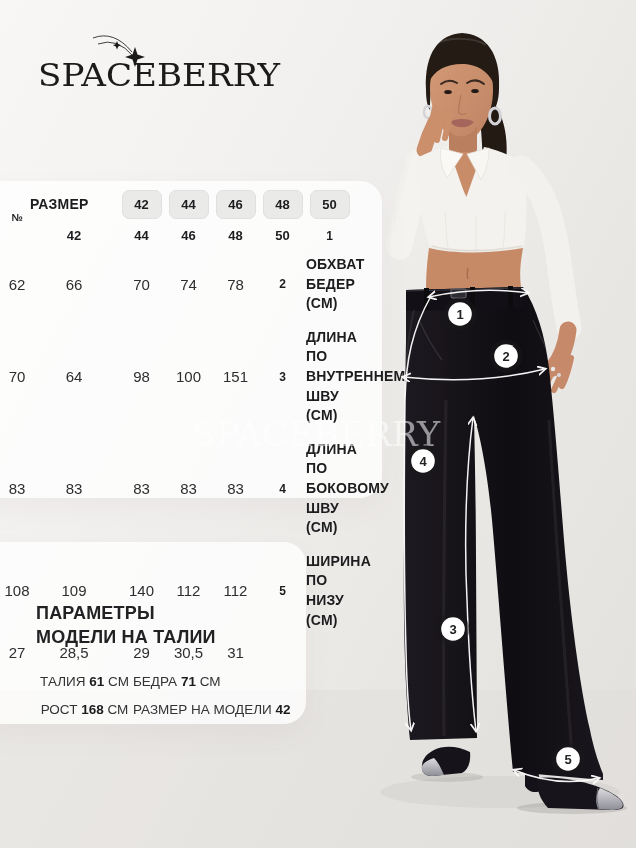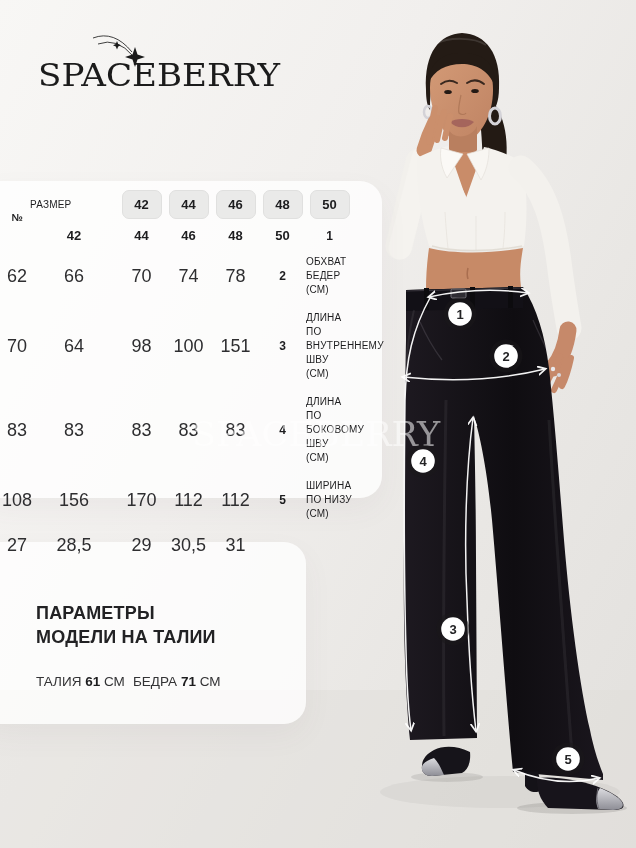--- a/index.html
+++ b/index.html
@@ -18,36 +18,36 @@
   .params-card{left:-22px;top:542px;width:328px;height:182px;border-radius:22px;}
 
   
   .size-table{
     position:absolute;left:4px;top:186px;z-index:3;
     display:grid;grid-template-columns:26px 88px repeat(5,47px);
     align-items:center;color:#1d1d1f;
   }
   .st-numhdr{grid-row:1 / span 2;align-self:center;justify-self:center;
              font-size:10px;font-weight:700;}
-  .st-lbl{font-size:10px;font-weight:400;letter-spacing:.2px;line-height:1.4;
+  .st-lbl{font-size:14px;font-weight:700;letter-spacing:.2px;line-height:1.4;
           padding:7px 0;text-transform:uppercase;}
   .st-chip{justify-self:center;width:38px;height:27px;border-radius:7px;
            background:#eaeae9;border:1px solid #e0e0df;
            display:flex;align-items:center;justify-content:center;
            font-size:13px;font-weight:700;margin:4px 0;}
   .st-valb{justify-self:center;font-size:13px;font-weight:700;padding:5px 0;}
-  .st-val{justify-self:center;font-size:18px;color:#2e2e30;padding:7px 0;}
+  .st-val{justify-self:center;font-size:15px;color:#2e2e30;padding:7px 0;}
   .st-num{justify-self:center;font-size:12px;font-weight:700;}
 
   
   .params{position:absolute;left:36px;top:602px;z-index:3;color:#222224;}
   .p-title{font-size:18px;font-weight:700;line-height:1.32;letter-spacing:.2px;}
   .p-rows{margin-top:24px;}
   .p-row{display:flex;margin-bottom:13px;font-size:13.5px;color:#333335;}
-  .p-item:first-child{min-width:97px;}
+  .p-item:first-child{min-width:97px;text-align:center;}
   .pv{font-weight:700;color:#1c1c1e;}
 
   
   .logo{position:absolute;left:38px;top:28px;z-index:4;}
 
   
   .wm{font-family:"DejaVu Serif", serif;}
 </style>
 </head>
 <body>
@@ -175,22 +175,22 @@
   <div class="st-lbl">ДЛИНА ПО ВНУТРЕННЕМУ ШВУ (СМ)</div>
   <div class="st-val">83</div>
   <div class="st-val">83</div>
   <div class="st-val">83</div>
   <div class="st-val">83</div>
   <div class="st-val">83</div>
 
   <div class="st-num">4</div>
   <div class="st-lbl">ДЛИНА ПО БОКОВОМУ ШВУ (СМ)</div>
   <div class="st-val">108</div>
-  <div class="st-val">156</div>
-  <div class="st-val">170</div>
+  <div class="st-val">109</div>
+  <div class="st-val">140</div>
   <div class="st-val">112</div>
   <div class="st-val">112</div>
 
   <div class="st-num">5</div>
   <div class="st-lbl">ШИРИНА ПО НИЗУ (СМ)</div>
   <div class="st-val">27</div>
   <div class="st-val">28,5</div>
   <div class="st-val">29</div>
   <div class="st-val">30,5</div>
   <div class="st-val">31</div>
@@ -205,20 +205,31 @@
     <div class="p-row">
       <div class="p-item">
         <span class="pl">ТАЛИЯ</span>
         <span class="pv">61</span>
         <span class="pl">СМ</span>
       </div>
       <div class="p-item">
         <span class="pl">БЕДРА</span>
         <span class="pv">71</span>
         <span class="pl">СМ</span>
+      </div>
+    </div>
+    <div class="p-row">
+      <div class="p-item">
+        <span class="pl">РОСТ</span>
+        <span class="pv">168</span>
+        <span class="pl">СМ</span>
+      </div>
+      <div class="p-item">
+        <span class="pl">РАЗМЕР НА МОДЕЛИ</span>
+        <span class="pv">42</span>
       </div>
     </div>
   </div>
 </div>
 
 <svg class="layer z3" viewBox="0 0 636 848" aria-hidden="true">
   <defs>
     <marker id="ae" markerWidth="8" markerHeight="8" refX="5" refY="3" orient="auto">
       <path d="M0,0 L5.5,3 L0,6" fill="none" stroke="#fff" stroke-width="1.2"></path>
     </marker>

